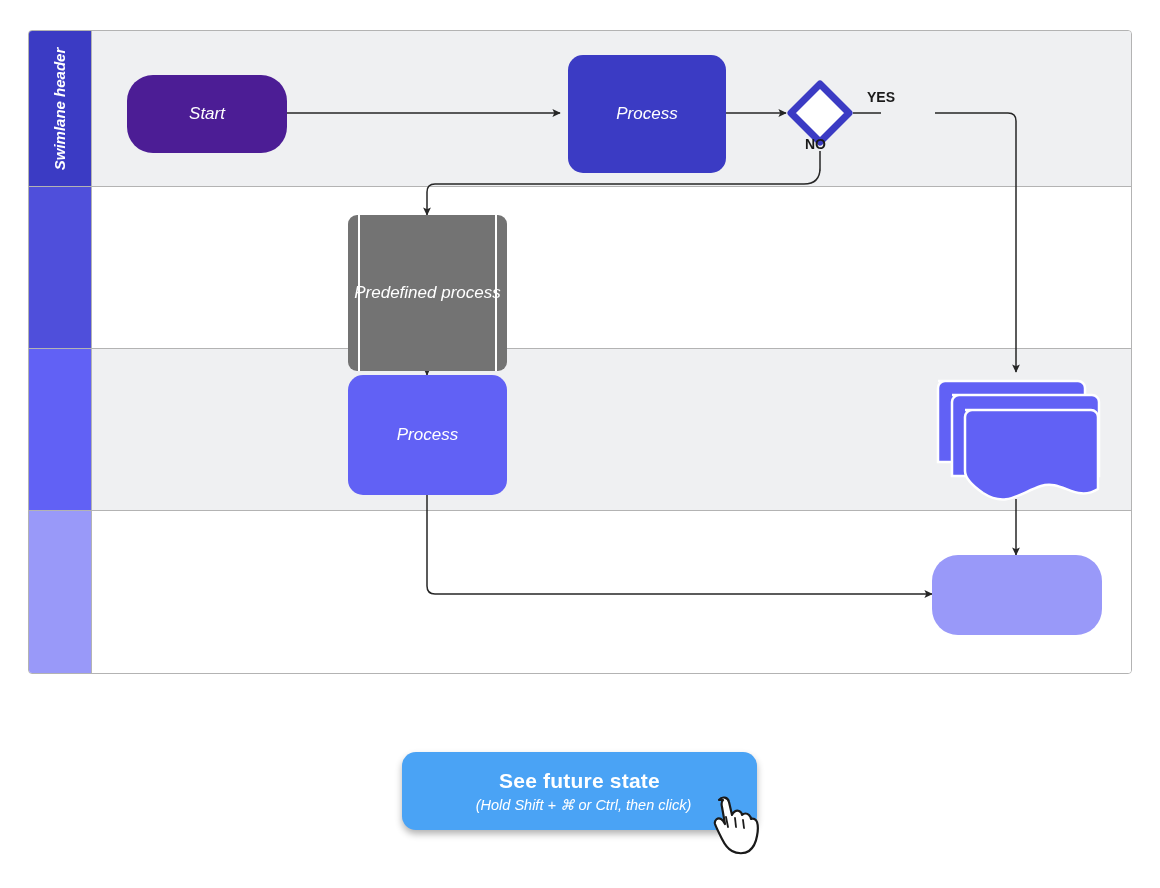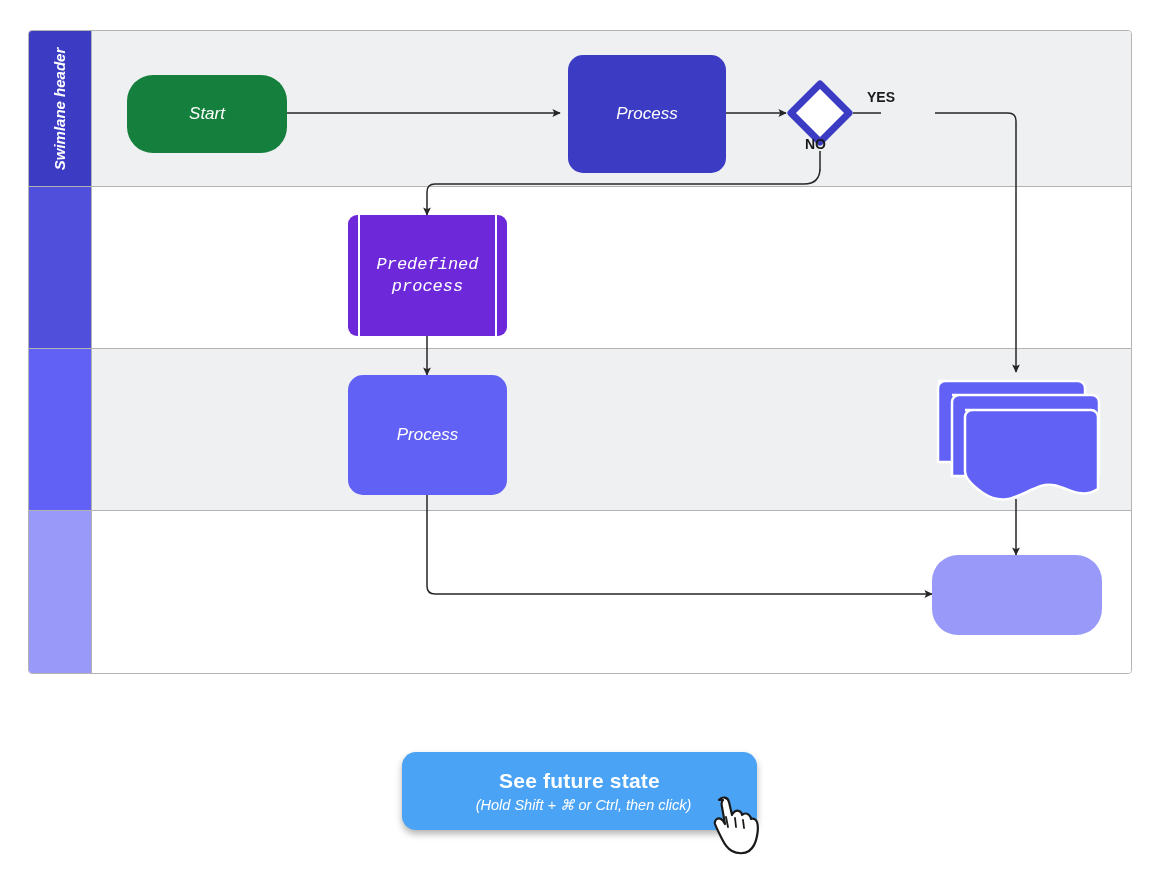--- a/index.html
+++ b/index.html
@@ -226,21 +226,21 @@
 
       <path d="M791,120 L791,140 M791,137 Q791,153 775,153 L406,153 Q398,153 398,161 L398,184" fill="none" stroke="#262626" stroke-width="1.5" marker-end="url(#arrow)"></path>
 
       <path d="M398,305 L398,344" fill="none" stroke="#262626" stroke-width="1.5" marker-end="url(#arrow)"></path>
 
       <path d="M398,464 L398,555 Q398,563 406,563 L903,563" fill="none" stroke="#262626" stroke-width="1.5" marker-end="url(#arrow)"></path>
 
       <path d="M987,468 L987,524" fill="none" stroke="#262626" stroke-width="1.5" marker-end="url(#arrow)"></path>
     </svg>
 
-    <div class="node node-terminator" style="left:98px; top:44px; width:160px; height:78px; background:#15803d;">
+    <div class="node node-terminator" style="left:98px; top:44px; width:160px; height:78px; background:#4c1d95;">
       <span>Start</span>
     </div>
 
     <div class="node node-process" style="left:539px; top:24px; width:158px; height:118px; background:#3b3bc4;">
       <span>Process</span>
     </div>
 
     <div class="decision" style="left:757px; top:48px; width:68px; height:68px;">
       <svg width="68" height="68" viewBox="0 0 68 68">
         <polygon points="34,5 63,34 34,63 5,34" fill="#ffffff" stroke="#3b3bc4" stroke-width="7" stroke-linejoin="round"></polygon>
@@ -248,21 +248,21 @@
     </div>
 
     <div class="edge-label" style="left:838px; top:58px;">
       <span>YES</span>
     </div>
 
     <div class="edge-label" style="left:776px; top:105px;">
       <span>NO</span>
     </div>
 
-    <div class="node node-predefined" style="left:319px; top:184px; width:159px; height:121px; background:#6d28d9;font-family:Liberation Mono, monospace;">
+    <div class="node node-predefined" style="left:319px; top:184px; width:159px; height:156px; background:#737373;">
       <div class="bar left"></div>
       <div class="bar right"></div>
       <div class="pp-label node" style="position:absolute; left:0; top:0; right:0; bottom:0; background:transparent;">
         <span>Predefined process</span>
       </div>
     </div>
 
     <div class="node node-process" style="left:319px; top:344px; width:159px; height:120px; background:#6161f5;">
       <span>Process</span>
     </div>

